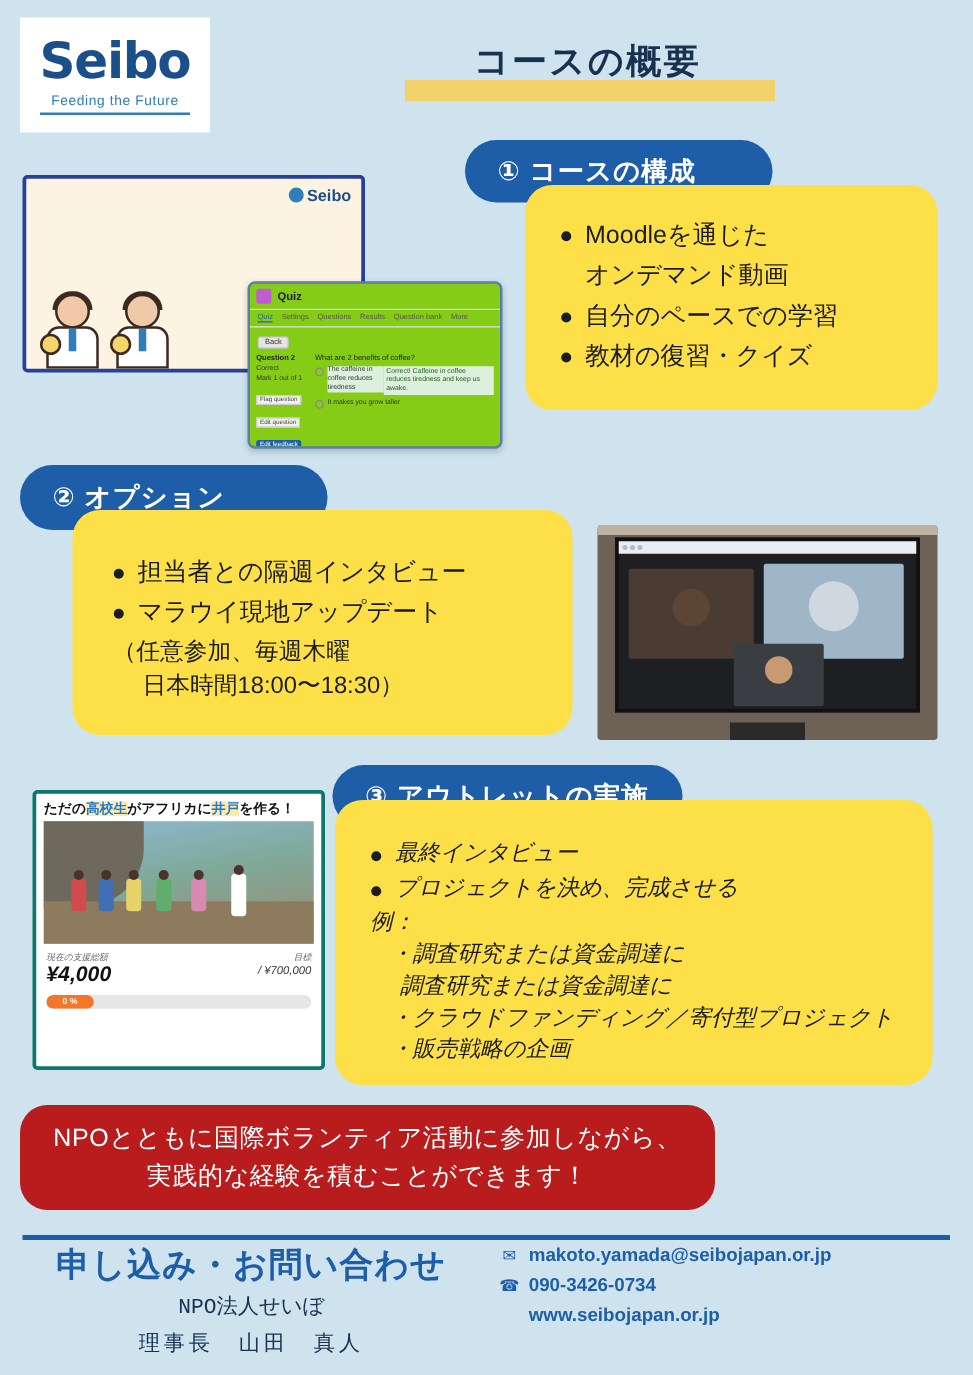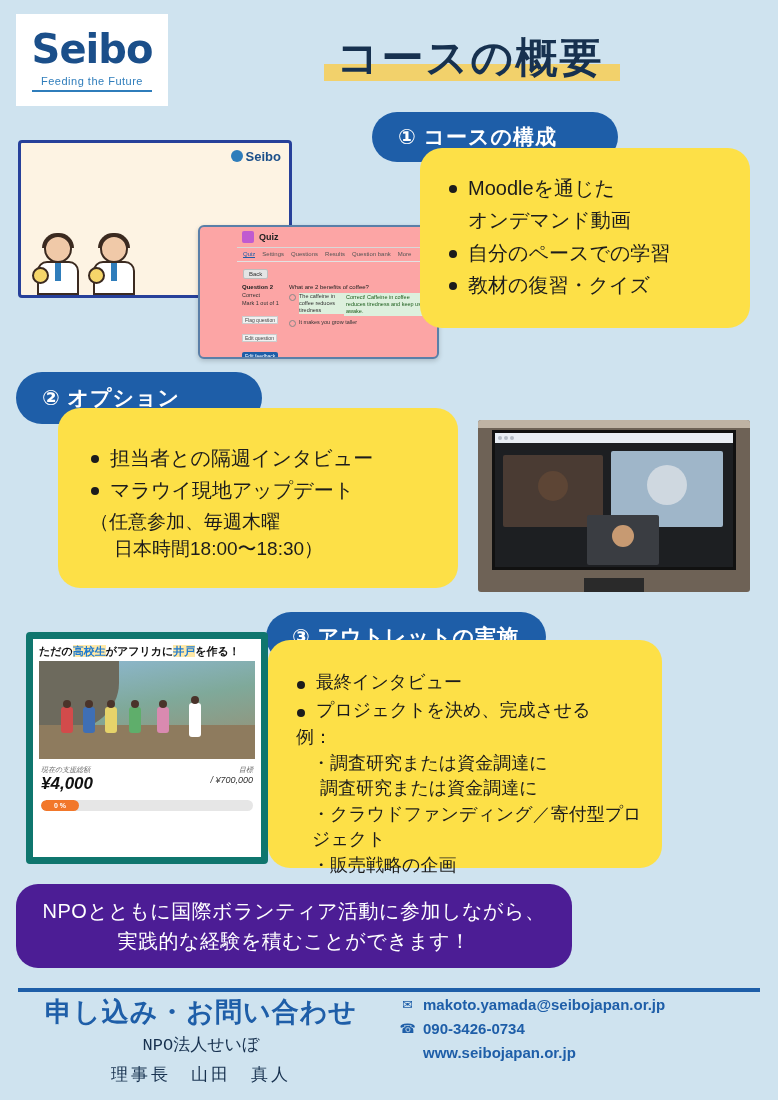--- a/index.html
+++ b/index.html
@@ -65,21 +65,21 @@
   .title-underline {
     position: absolute;
     left: 24px;
     top: 34px;
     width: 296px;
     height: 17px;
     background: #f2d16b;
   }
   .title-text {
     position: relative;
-    font-size: 42px;
+    font-size: 28px;
     font-weight: bold;
     color: #17314f;
     letter-spacing: 2px;
   }
 
   
   .pill {
     position: absolute;
     background: #1e5ea8;
     color: #ffffff;
@@ -98,21 +98,21 @@
 
   
   .card {
     position: absolute;
     background: #fde047;
     border-radius: 22px;
     box-sizing: border-box;
   }
   #card1 { left: 420px; top: 148px; width: 330px; height: 180px; padding: 26px 18px 0 22px; }
   #card2 { left: 58px;  top: 408px; width: 400px; height: 180px; padding: 36px 18px 0 26px; }
-  #card3 { left: 268px; top: 640px; width: 394px; height: 228px; padding: 30px 16px 0 22px; }
+  #card3 { left: 268px; top: 640px; width: 478px; height: 228px; padding: 30px 16px 0 22px; font-style: italic; }
 
   ul.bullets {
     margin: 0;
     padding-left: 26px;
     list-style: none;
   }
   ul.bullets li {
     position: relative;
     font-size: 20px;
     color: #1c1c1c;
@@ -243,26 +243,25 @@
   #person-a { left: 10px; }
   #person-b { left: 66px; }
 
   
   .quiz-shot {
     position: absolute;
     left: 198px;
     top: 225px;
     width: 200px;
     height: 130px;
-    background: #fca5a5;
+    background: #84cc16;
     border: 2px solid #5a7fa8;
     border-radius: 6px;
     overflow: hidden;
     box-shadow: 0 2px 5px rgba(0,0,0,.18);
-    padding-left: 37px;
   }
   .quiz-head {
     display: flex;
     align-items: center;
     height: 20px;
     padding: 0 5px;
     border-bottom: 1px solid #d8d8d8;
   }
   .quiz-head .qicon {
     width: 12px;
@@ -378,21 +377,21 @@
   }
 
   
   .cf-card {
     position: absolute;
     left: 26px;
     top: 632px;
     width: 228px;
     height: 218px;
     background: #ffffff;
-    border: 7px solid #0f766e;
+    border: 3px solid #0f766e;
     border-radius: 4px;
     overflow: hidden;
   }
   .cf-headline {
     font-size: 11px;
     font-weight: bold;
     padding: 6px 6px 3px 6px;
     color: #111;
     line-height: 1.2;
   }
@@ -443,21 +442,21 @@
     display: flex; align-items: center; justify-content: center;
   }
 
   
   .banner {
     position: absolute;
     left: 16px;
     top: 884px;
     width: 556px;
     height: 84px;
-    background: #4c1d95;
+    background: #b91c1c;
     border-radius: 22px;
     color: #ffffff;
     display: flex;
     flex-direction: column;
     align-items: center;
     justify-content: center;
     font-size: 20px;
     line-height: 1.5;
     text-align: center;
     letter-spacing: 0.5px;

